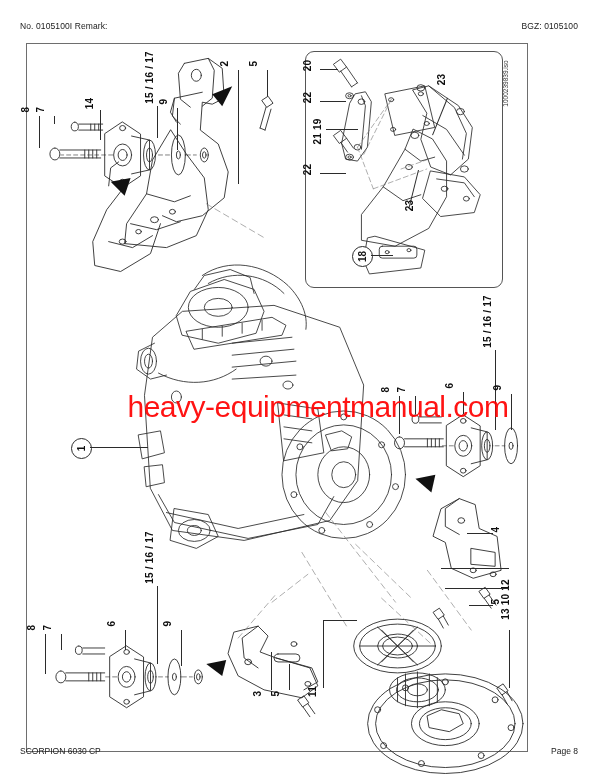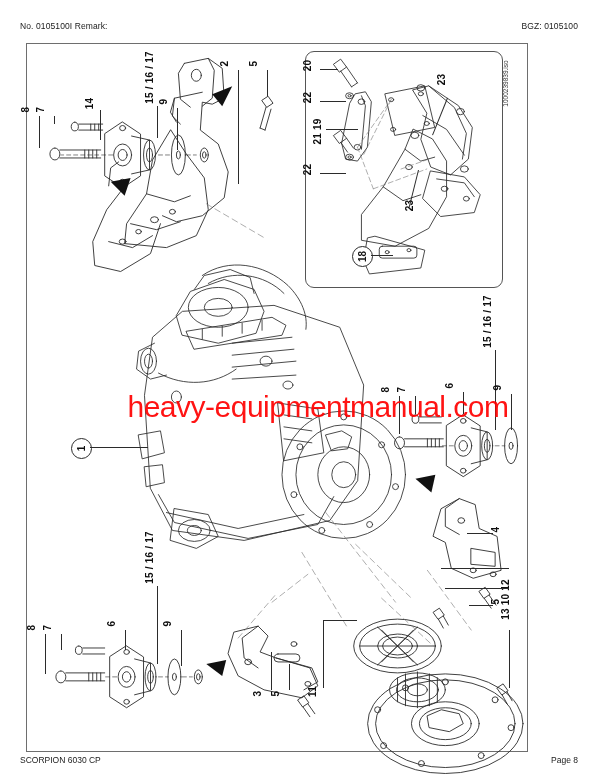--- a/index.html
+++ b/index.html
@@ -7,21 +7,21 @@
     width:600px;height:776px;background:#ffffff;
     font-family:"Liberation Sans", sans-serif;
     color:#111;overflow:hidden;position:relative;
   }
   #page{position:absolute;inset:0;padding-left:19px;}
 
   
   .hdr{position:absolute;top:21px;font-size:8.5px;letter-spacing:.1px;color:#1a1a1a;white-space:nowrap;}
   .hdr-left{left:20px;}
   .hdr-right{right:22px;}
-  .ftr{position:absolute;bottom:11px;font-size:8.5px;color:#1a1a1a;white-space:nowrap;margin-top:29px;}
+  .ftr{position:absolute;bottom:20px;font-size:8.5px;color:#1a1a1a;white-space:nowrap;margin-top:29px;}
   .ftr-left{left:20px;}
   .ftr-right{right:22px;}
 
   
   #frame{position:absolute;left:26px;top:43px;width:502px;height:709px;
          border:1.4px solid #6e6e6e;box-sizing:border-box;background:#fff;}
 
   
   #inset{position:absolute;left:278px;top:7px;width:198px;height:237px;
          border:1.2px solid #555;border-radius:9px;box-sizing:border-box;background:#fff;}

